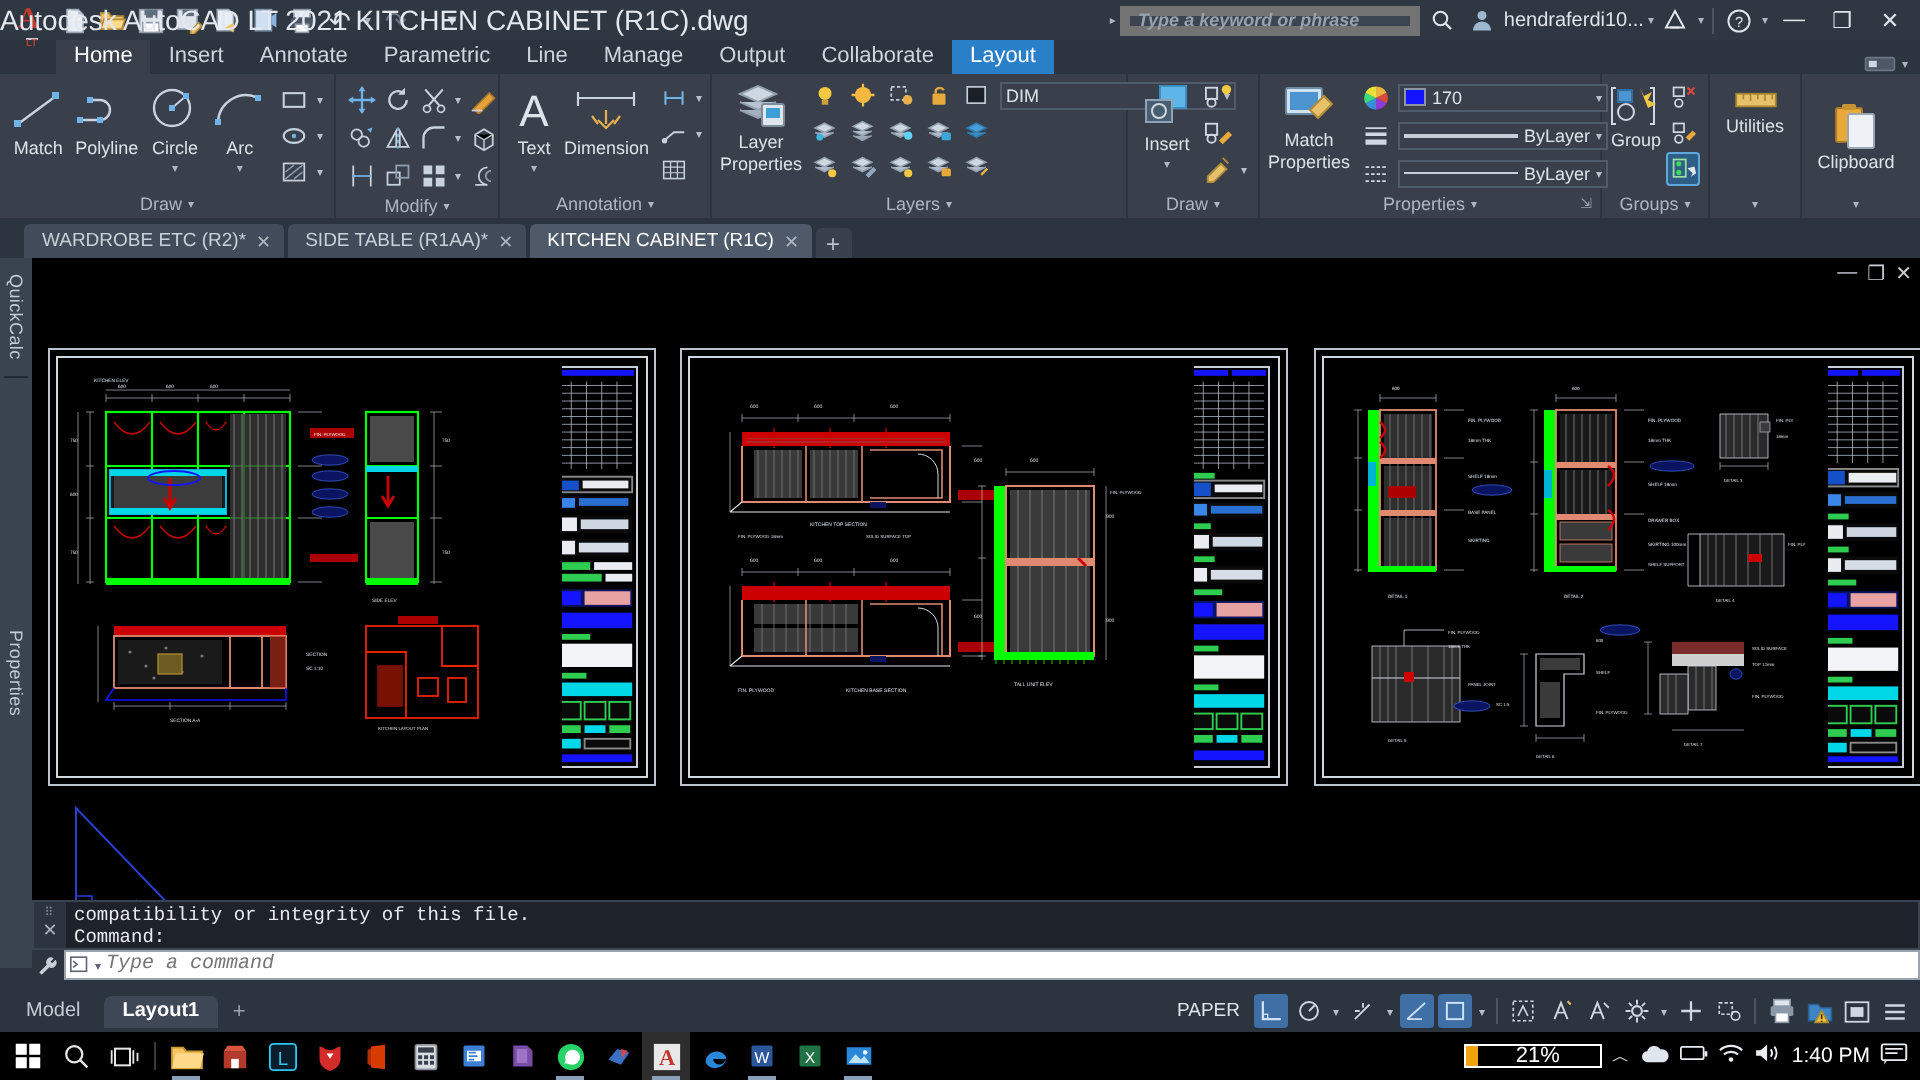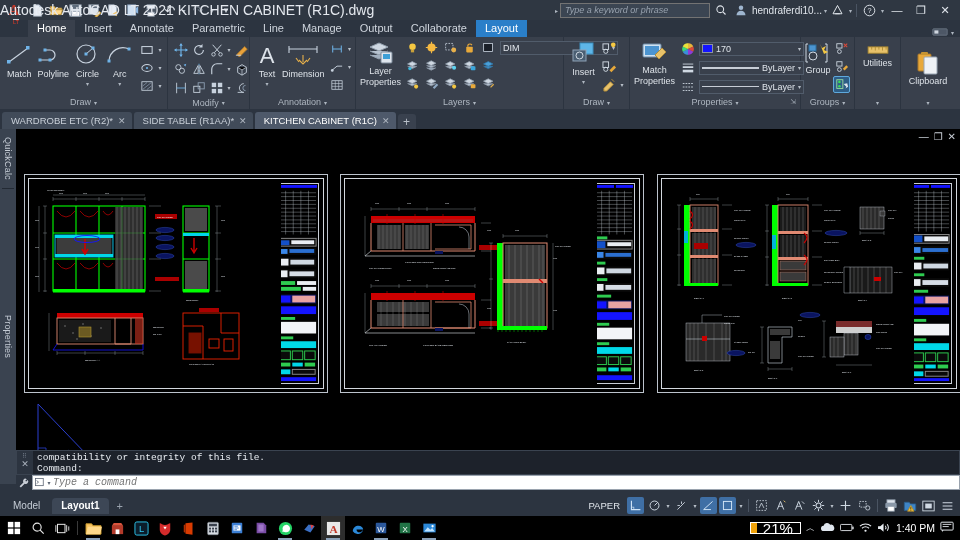--- a/index.html
+++ b/index.html
@@ -10,21 +10,21 @@
 
   
   .titlebar { position:relative; height:20px; background:#2f3742; display:flex; align-items:center; }
   .appicon { width:28px; height:20px; display:flex; align-items:center; justify-content:center; position:relative; }
   .appicon .a { color:#c0392b; font-weight:bold; font-size:15px; font-family:"Liberation Serif", serif; line-height:12px; }
   .appicon .lt { position:absolute; bottom:0px; left:13px; font-size:5px; color:#c0392b; font-weight:bold; }
   .qat { display:flex; align-items:center; gap:1px; }
   .qbtn { width:18px; height:18px; display:flex; align-items:center; justify-content:center; border-radius:2px; }
   .title-text { position:absolute; left:0; right:0; text-align:left; font-size:14px; color:#e4e8ee; pointer-events:none; }
   .tright { margin-left:auto; display:flex; align-items:center; gap:2px; padding-right:4px; }
-  .searchbox { width:150px; height:15px; background:#3b4552; border:1px solid #737373; display:flex; align-items:center; padding:0 4px; }
+  .searchbox { width:150px; height:15px; background:#3b4552; border:5px solid #737373; display:flex; align-items:center; padding:0 4px;font-weight:bold; }
   .searchbox span { font-style:italic; font-size:9px; color:#97a1ad; }
   .user { font-size:10px; color:#dfe4ea; }
   .wbtn { width:22px; height:20px; display:flex; align-items:center; justify-content:center; font-size:11px; color:#dfe4ea; }
 
   
   .menubar { height:17px; background:#2c3440; display:flex; align-items:flex-end; padding-left:28px; }
   .mtab { padding:2px 9px 2px 9px; font-size:11px; color:#cfd5dd; line-height:13px; }
   .mtab.active { background:#39404c; color:#ffffff; }
   .mtab.hl { background:#2a7fc9; color:#fff; }
   .mtab-mini { margin-left:auto; display:flex; align-items:center; gap:3px; padding-right:6px; }
@@ -47,21 +47,21 @@
   
   .combo { width:105px; height:14px; background:#39404c; border:1px solid #515c6b; display:flex; align-items:center; padding:0 2px; gap:3px; font-size:9px; color:#dfe4ea; }
   .combo .sw { width:11px; height:9px; border:1px solid #8b94a0; }
   .combo .cv { flex:1; }
   .combo .ca { font-size:6px; color:#b9c0c9; }
   .combo.wide { width:118px; }
   .lw { flex:1; height:2px; background:#c7cdd6; }
   .lt { flex:1; height:1px; background:#c7cdd6; }
 
   
-  .doctabs { height:20px; background:#2c3440; display:flex; align-items:flex-end; padding-left:2px; }
+  .doctabs { height:20px; background:#2c3440; display:flex; align-items:flex-end; padding-left:12px; }
   .dtab { height:17px; background:#414b59; display:flex; align-items:center; padding:0 6px 0 9px; gap:5px; font-size:9.5px; color:#c9d0d9; border-radius:3px 3px 0 0; margin-right:2px; }
   .dtab.active { background:#4e596a; color:#ffffff; }
   .dtab .x { font-size:9px; color:#aeb6c0; }
   .dplus { width:18px; height:15px; display:flex; align-items:center; justify-content:center; font-size:12px; color:#b9c0c9; background:#39414e; border-radius:3px 3px 0 0; }
 
   
   .workspace { position:relative; height:355px; background:#000000; display:flex; }
   .leftrail { width:16px; background:#3a4350; display:flex; flex-direction:column; align-items:center; }
   .rail-item { writing-mode:vertical-rl; font-size:9px; color:#c4cbd4; padding:8px 0; letter-spacing:0.2px; }
   .rail-sep { width:12px; height:1px; background:#232a34; }
@@ -97,21 +97,21 @@
 
   
   .taskbar { position:absolute; left:0; right:0; bottom:0; height:24px; background:#000000; display:flex; align-items:center; padding:0 2px; }
   .tbi { width:24px; height:24px; display:flex; align-items:center; justify-content:center; position:relative; }
   .tbi.run::after { content:""; position:absolute; bottom:0; left:5px; width:14px; height:2px; background:#8aa0b8; }
   .tbi.active { background:#2d2d2d; }
   .tbsep { width:1px; height:14px; background:#3a3a3a; margin:0 3px; }
   .tray { margin-left:auto; display:flex; align-items:center; gap:5px; padding-right:4px; color:#e8ecf1; font-size:10.5px; }
   .batt { border:1px solid #ffffff; background:#000; display:flex; align-items:center; height:12px; padding:0 1px 0 0; }
   .batt .fill { width:6px; height:10px; background:#f0a30a; }
-  .batt .pct { font-size:15px; color:#fff; padding:0 6px; }
+  .batt .pct { font-size:11px; color:#fff; padding:0 19px; }
   .clock { font-size:10.5px; color:#fff; }
 </style>
 </head>
 <body>
 
 <div class="app">
 
   <div class="titlebar">
     <div class="appicon">
       <span class="a">A</span>

